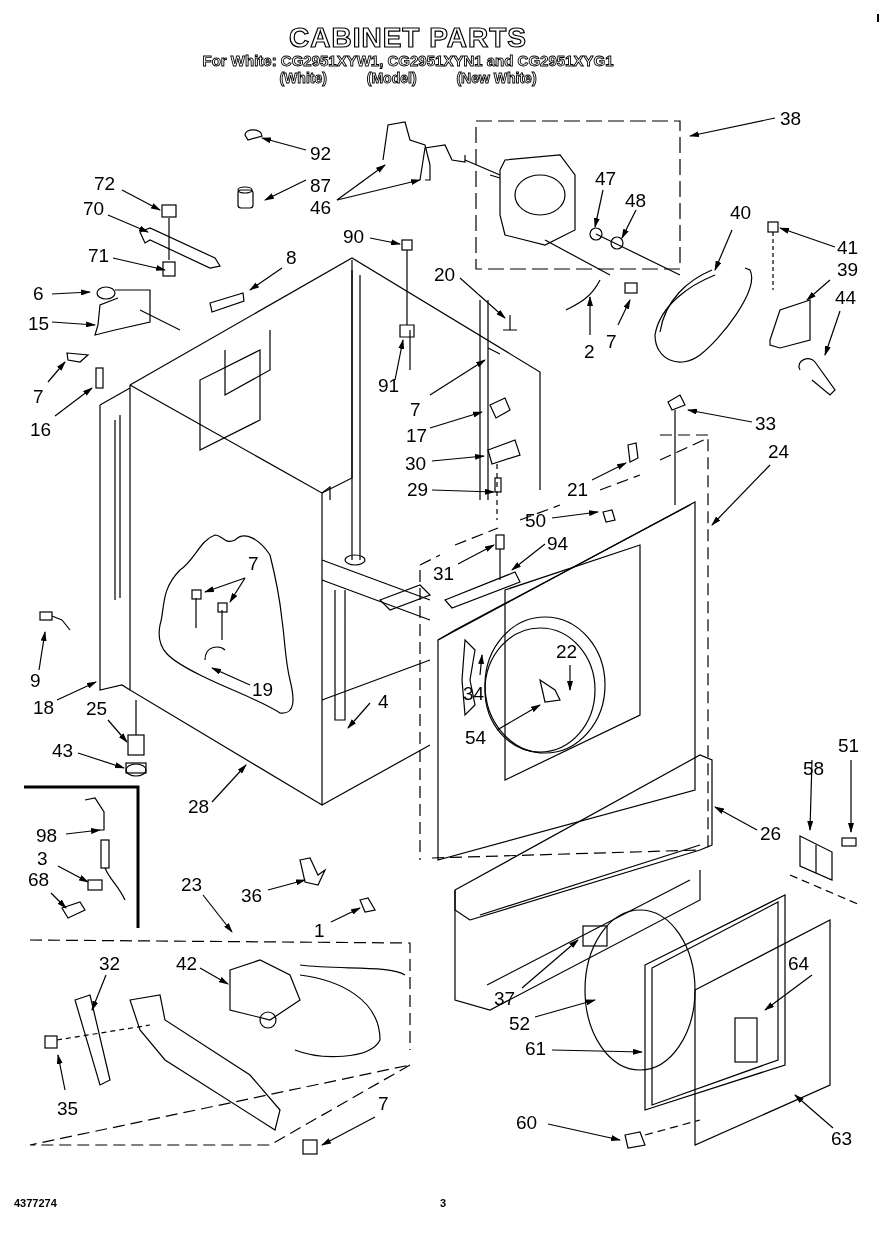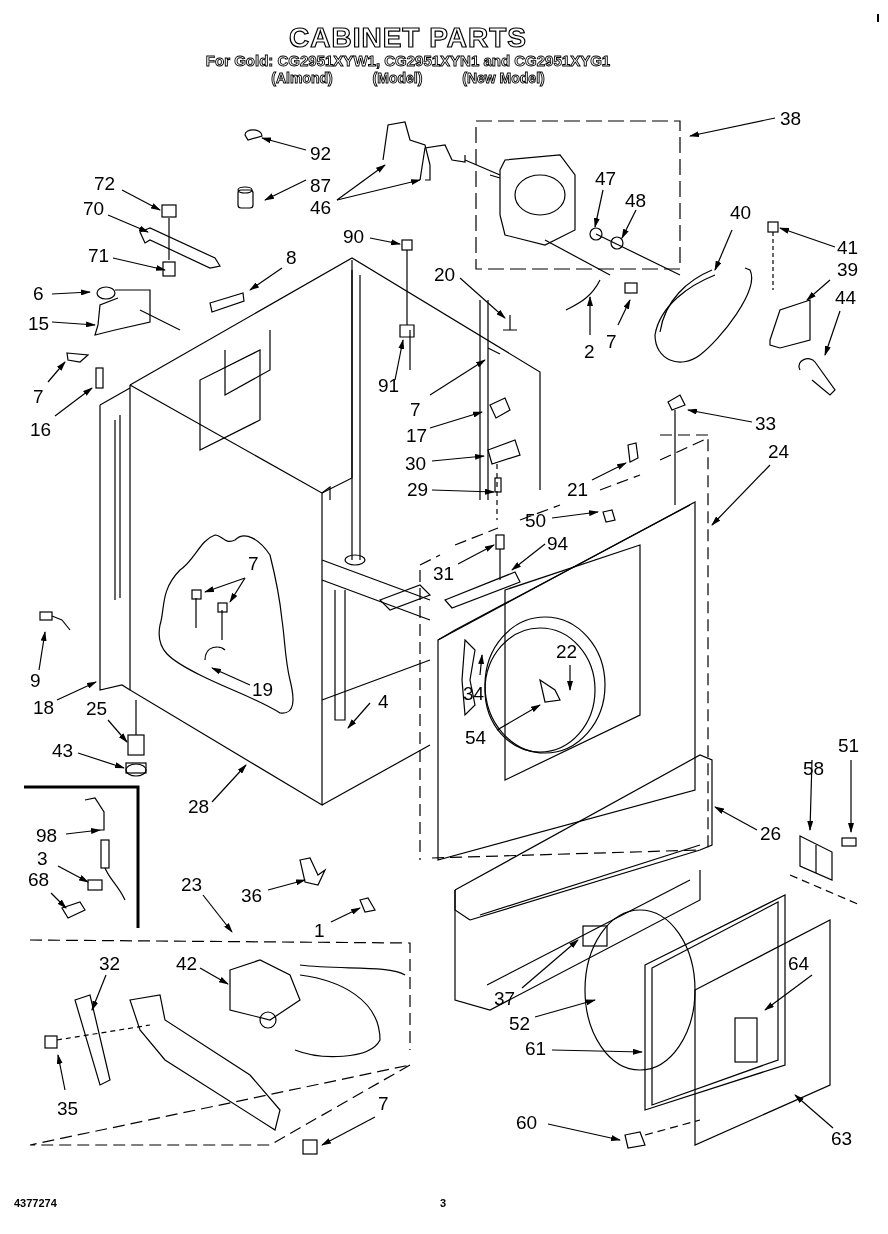--- a/index.html
+++ b/index.html
@@ -11,25 +11,25 @@
   #t3 span { display:inline-block; margin:0 18px; }
   svg#diagram { position:absolute; left:0; top:0; }
   .lbl { font-family:"Liberation Sans", sans-serif; font-size:19px; fill:#000; }
   .footer { position:absolute; top:1197px; font-size:11px; font-weight:bold; font-family:"Liberation Sans Narrow","Liberation Sans", sans-serif; }
   .corner-mark { position:absolute; width:2px; height:8px; background:#000; }
 </style>
 </head>
 <body>
 
 <div class="title" id="t1">CABINET PARTS</div>
-<div class="title" id="t2">For Gold: CG2951XYW1, CG2951XYN1 and CG2951XYG1</div>
+<div class="title" id="t2">For White: CG2951XYW1, CG2951XYN1 and CG2951XYG1</div>
 <div class="title" id="t3">
-  <span>(Almond)</span>
+  <span>(White)</span>
   <span>(Model)</span>
-  <span>(New Model)</span>
+  <span>(New White)</span>
 </div>
 
 <div class="corner-mark" style="left:877px;top:14px;height:8px;width:2px;"></div>
 
 <svg id="diagram" width="888" height="1234" viewBox="0 0 888 1234">
   <defs>
     <marker id="ah" markerWidth="10" markerHeight="6" refX="9" refY="3" orient="auto" markerUnits="userSpaceOnUse">
       <path d="M0,0 L10,3 L0,6 Z" fill="#000"></path>
     </marker>
   </defs>

